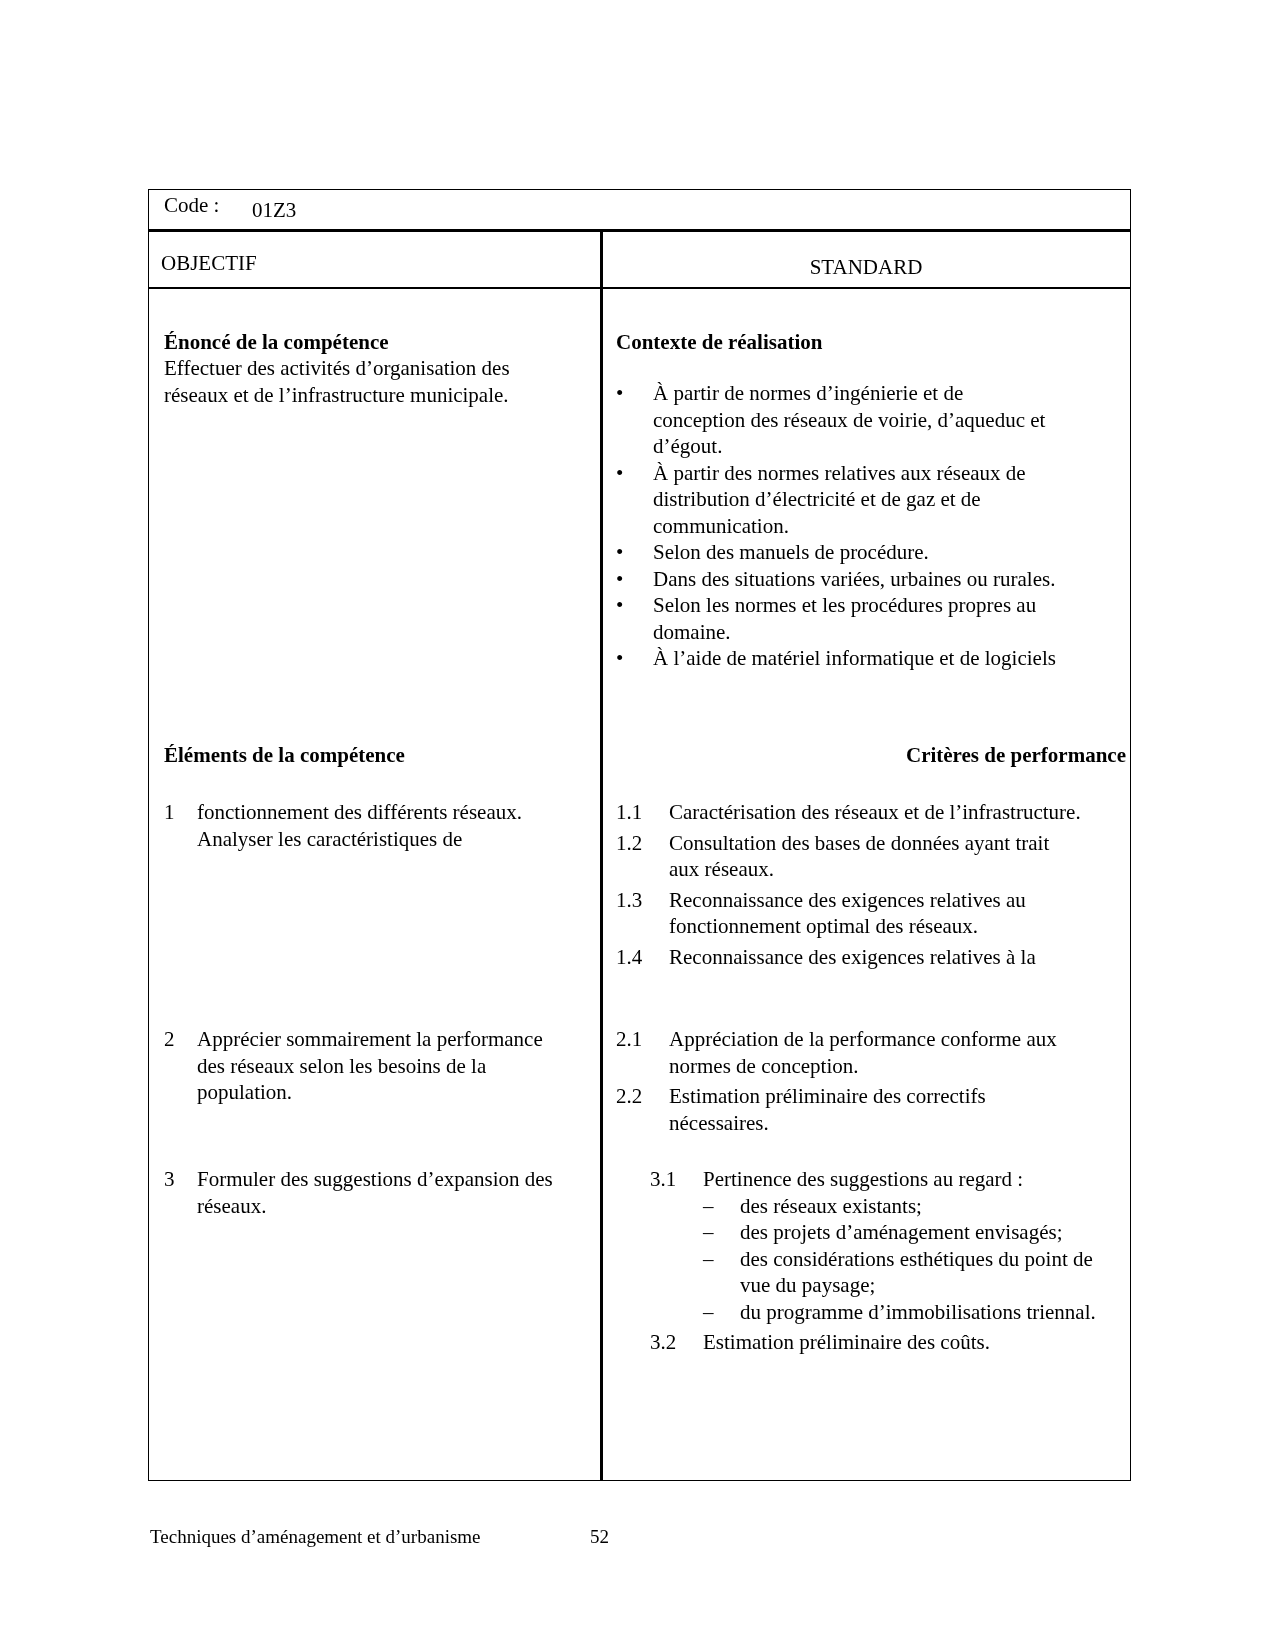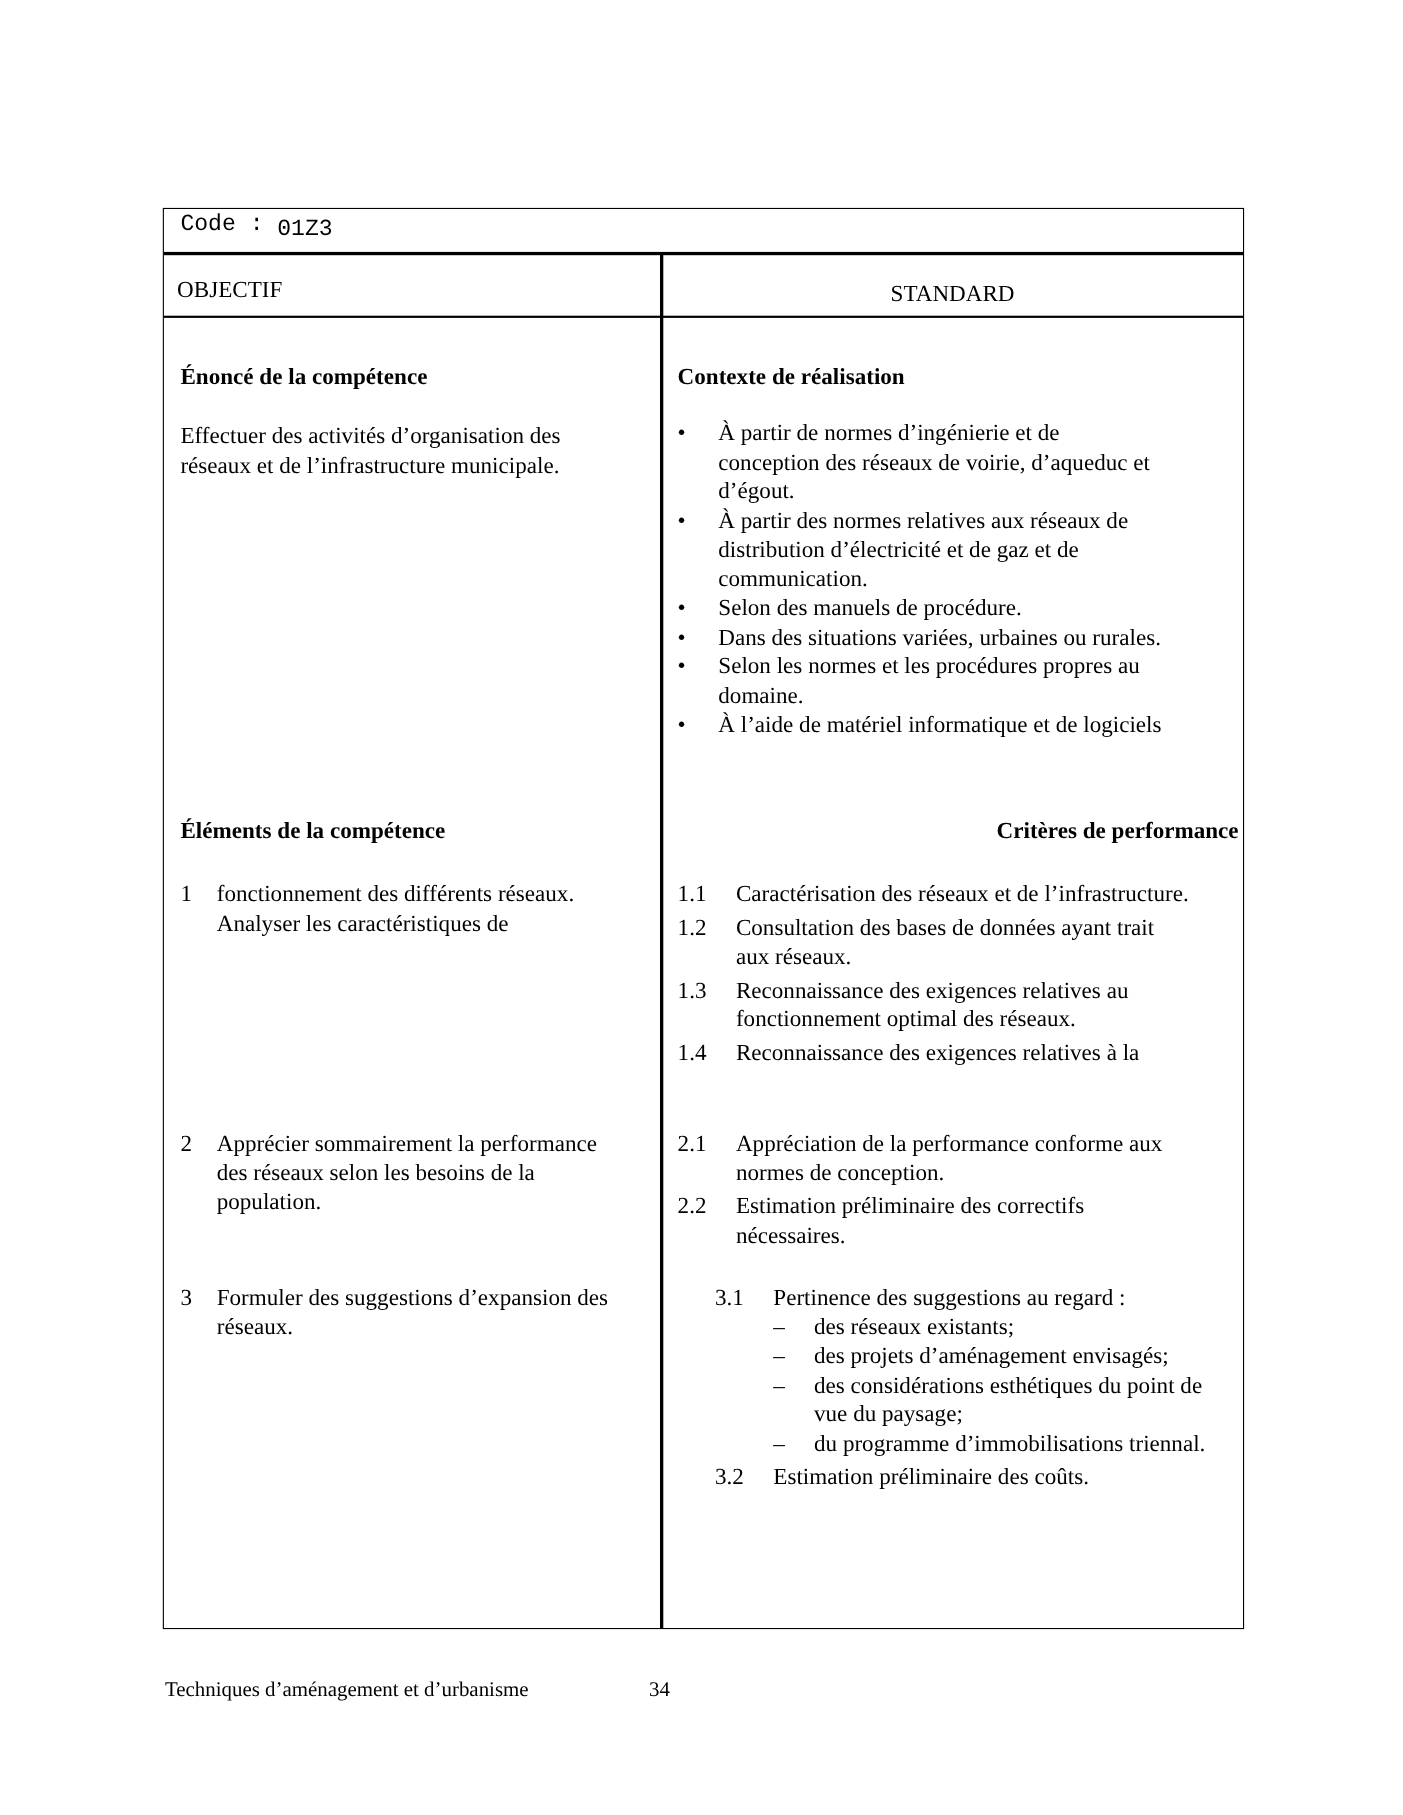--- a/index.html
+++ b/index.html
@@ -9,21 +9,20 @@
     color: #000;
     font-size: 21px;
   }
   .tbl {
     position: absolute; left: 148px; top: 189px; width: 983px; height: 1292px;
     border: 1.5px solid #000; box-sizing: border-box;
   }
   .code-row {
     position: absolute; left: 0; top: 0; right: 0; height: 39px;
     border-bottom: 3px solid #000;
-    font-family: Liberation Mono, monospace;
   }
   .code-label { position: absolute; left: 15px; top: 3px; font-size: 21px; }
   .code-value { position: absolute; left: 103px; top: 8px; font-size: 21px; }
   .vdiv {
     position: absolute; left: 451px; top: 40px; bottom: 0; width: 2.5px; background: #000;
   }
   .hdr-line {
     position: absolute; left: 0; right: 0; top: 97px; height: 1.5px; background: #000;
   }
   .hdr-obj { position: absolute; left: 12px; width: 451px; top: 61px; text-align: left; }
@@ -56,21 +55,21 @@
     <span class="code-label">Code :</span>
     <span class="code-value">01Z3</span>
   </div>
   <div class="hdr-obj">OBJECTIF</div>
   <div class="hdr-std">STANDARD</div>
   <div class="hdr-line"></div>
   <div class="vdiv"></div>
 
   <div class="col-l" style="top:140px;">
     <div class="h">Énoncé de la compétence</div>
-    <div class="p" style="margin-top:28px;">
+    <div class="p" style="">
       <div>Effectuer des activités d’organisation des</div>
       <div>réseaux et de l’infrastructure municipale.</div>
     </div>
   </div>
 
   <div class="col-r" style="top:140px;">
     <div class="h">Contexte de réalisation</div>
     <div id="contexte-list" style="margin-top:25px;">
         <div class="bul">
           <span class="dot">•</span>
@@ -188,13 +187,13 @@
         </div>
       </div>
       <div class="cr">
         <span class="n">3.2</span>
         <div>Estimation préliminaire des coûts.</div>
       </div>
     </div>
 </div>
 
 <div class="footer-title">Techniques d’aménagement et d’urbanisme</div>
-<div class="footer-page">34</div>
+<div class="footer-page">52</div>
 
 </body></html>

